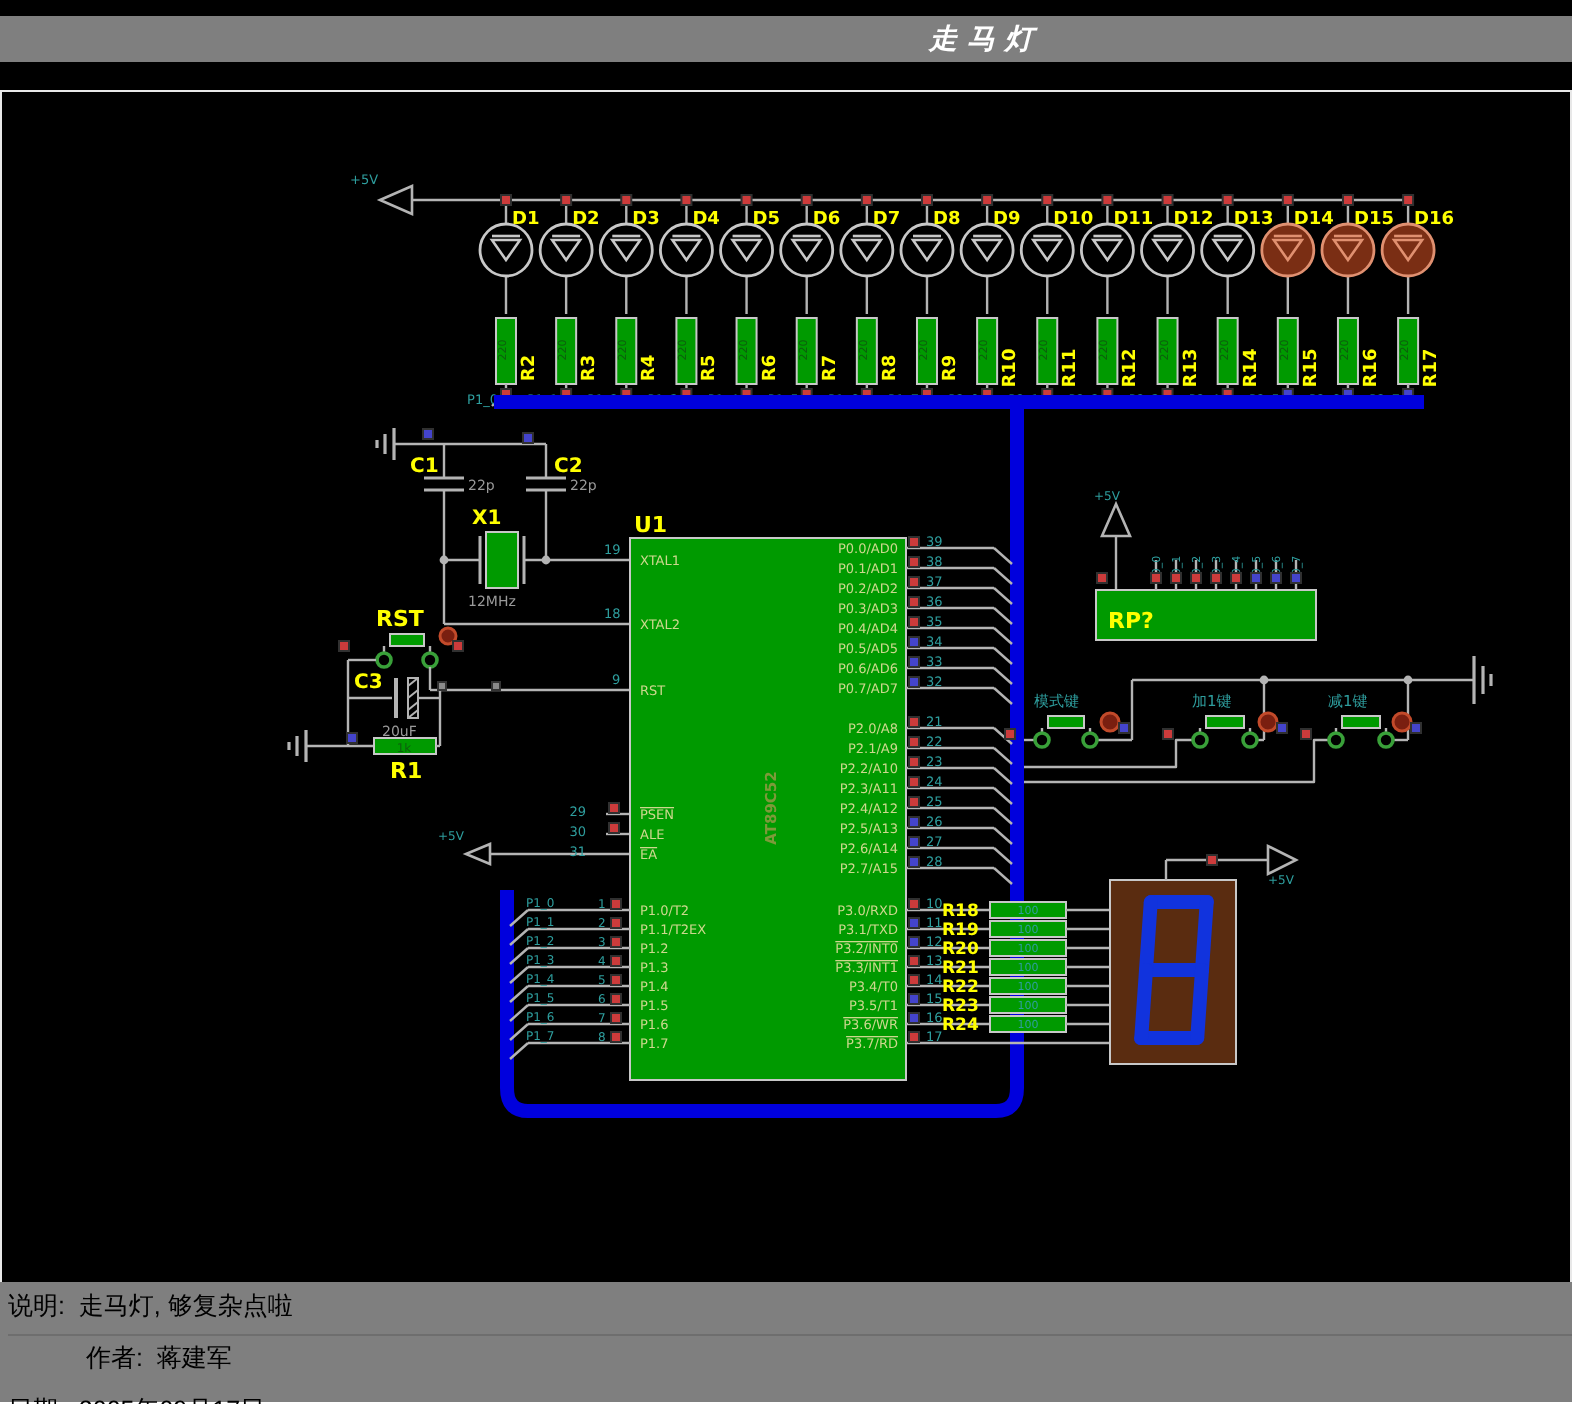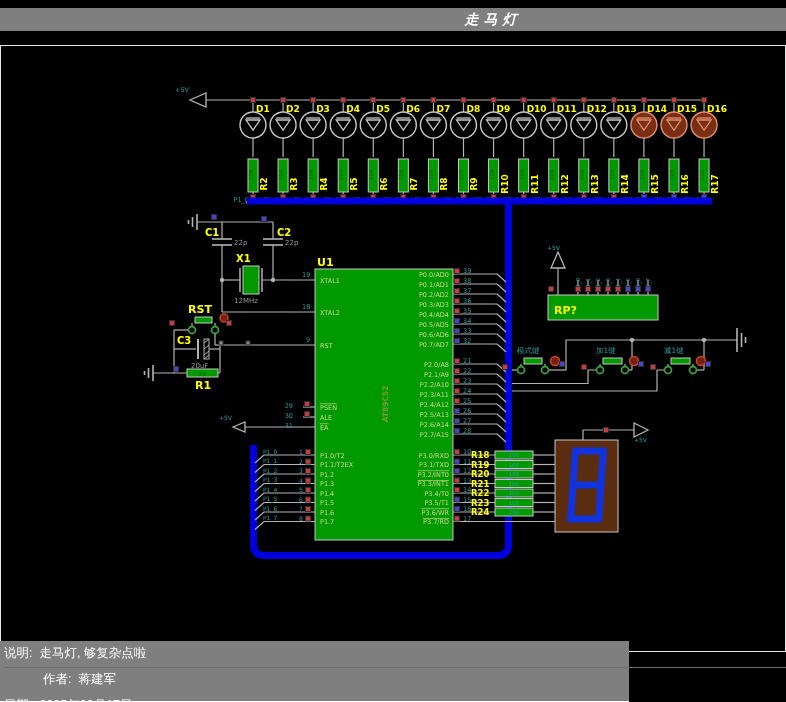--- a/index.html
+++ b/index.html
@@ -5,22 +5,22 @@
   html,body{margin:0;padding:0;background:#000;}
   *{box-sizing:border-box;}
   .screen{position:relative;width:786px;height:702px;background:#000;overflow:hidden;
           font-family:"Liberation Sans",sans-serif;}
   .titlebar{position:absolute;left:0;top:8px;width:786px;height:23px;background:#7f7f7f;
             color:#fff;font-size:14px;font-weight:bold;font-style:italic;
             text-align:center;line-height:23px;letter-spacing:5px;text-indent:200px;}
   .canvas{position:absolute;left:0;top:33px;width:786px;height:607px;background:#000;
           border:1px solid #e8e8e8;margin-top:12px;}
   .canvas svg{display:block;}
-  .statusbar{position:absolute;left:0;top:641px;width:629px;height:61px;background:#7f7f7f;
-             color:#ffffff;font-size:12.5px;border-bottom:1px solid #fff;text-align:right;}
+  .statusbar{position:absolute;left:0;top:641px;width:786px;height:61px;background:#7f7f7f;
+             color:#000000;font-size:12.5px;border-bottom:1px solid #fff;text-align:right;}
   .statusbar div{position:absolute;left:4px;white-space:pre;}
   .st1{top:4px;} .st2{top:30px;margin-left:39px;} .st3{top:56px;}
   .sep{position:absolute;left:0;top:26px;width:786px;height:1px;background:#6e6e6e;}
 </style>
 </head>
 <body>
 
 <div class="screen">
   <div class="titlebar">
     <span>走马灯</span>

